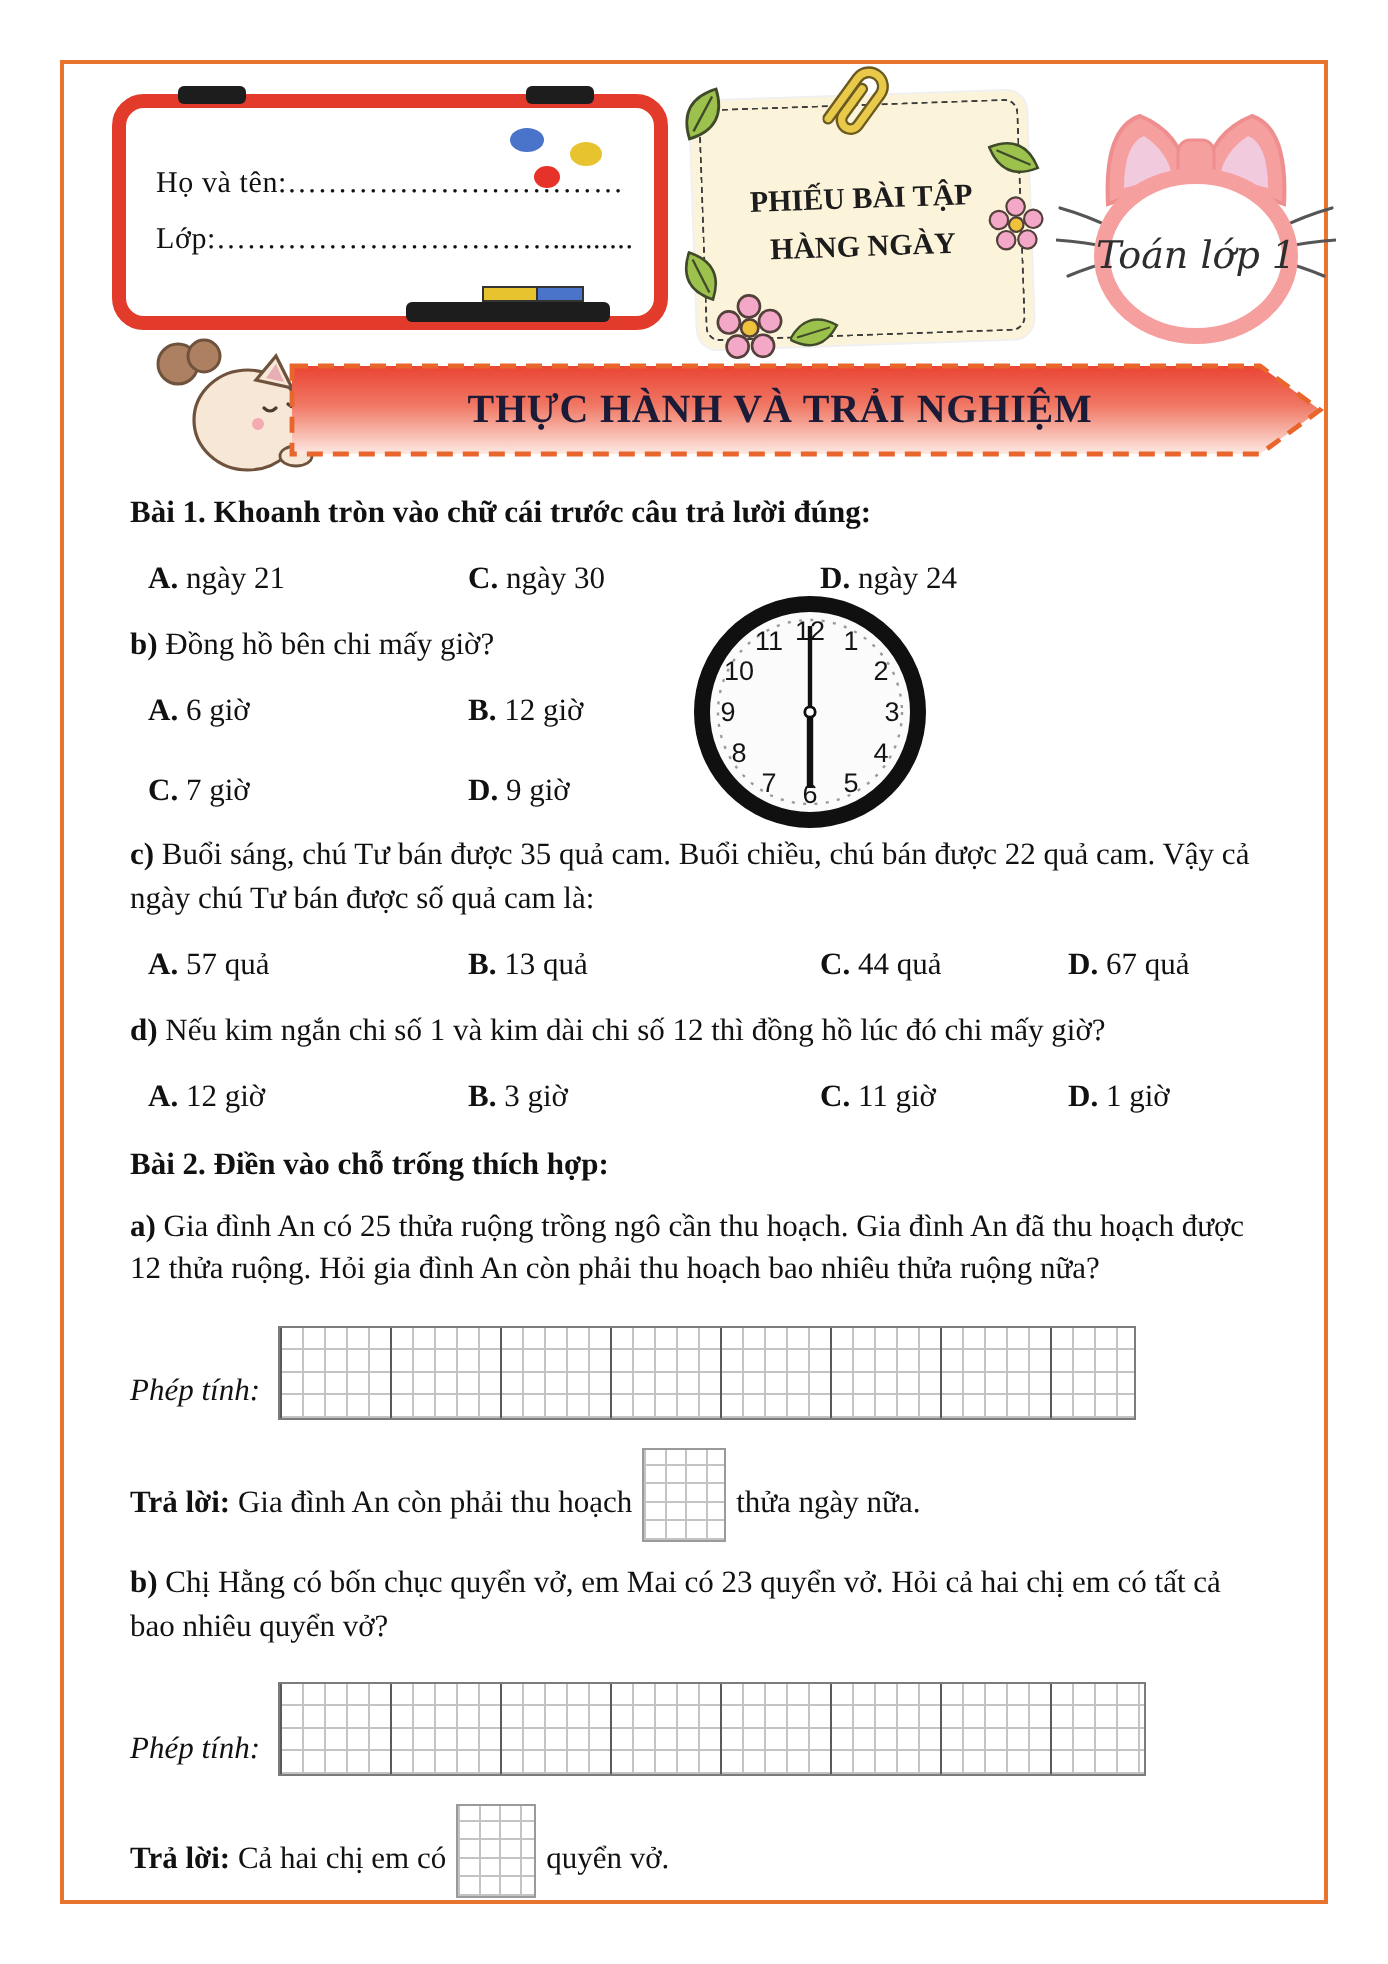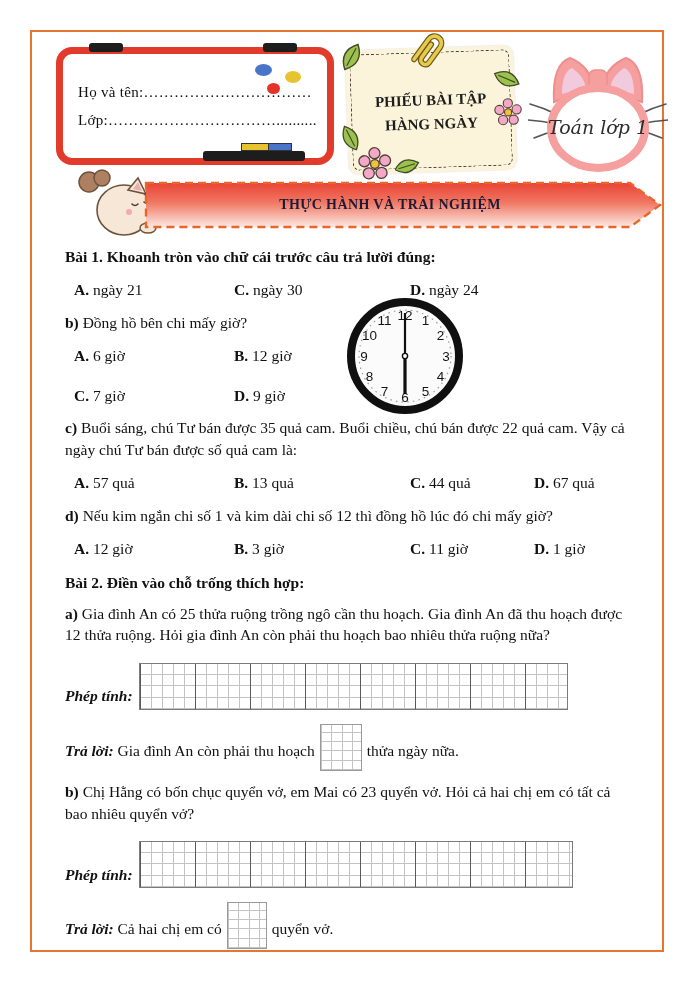--- a/index.html
+++ b/index.html
@@ -34,42 +34,42 @@
   .deco{position:absolute;}
 
   .badge{position:relative;width:140px;height:128px;flex:none;}
   .badge svg{position:absolute;left:0;top:0;}
 
   
   .banner-row{position:absolute;left:0;top:136px;width:100%;height:66px;}
   .cat{position:absolute;left:40px;top:0;}
   .banner{position:absolute;left:112px;top:13px;width:520px;height:48px;}
   .banner .label{position:absolute;left:0;top:0;width:492px;height:100%;display:flex;
-                 align-items:center;justify-content:center;font-weight:bold;font-size:14px;
+                 align-items:center;justify-content:center;font-weight:bold;font-size:20px;
                  letter-spacing:.4px;color:#1b1b38;}
 
   
   .content{position:absolute;left:33px;right:31px;top:204px;font-size:15.5px;line-height:1.4;}
   .ex-title{font-weight:bold;margin:10px 0 4px;}
   p.q{margin:9px 0;}
   b.ql{font-weight:bold;}
   .opts{display:grid;grid-template-columns:160px 176px 124px 1fr;padding-left:9px;margin:11px 0 12px;}
   .opts-2{display:grid;grid-template-columns:160px 150px;row-gap:18px;padding-left:9px;margin:11px 0 12px;width:320px;}
   .b-block{position:relative;min-height:96px;}
   .clock-wrap{position:absolute;left:281px;top:-15px;width:118px;height:118px;}
 
   .calc-row{display:flex;align-items:flex-end;margin:17px 63px 12px 0;}
-  .calc-label{flex:none;width:74px;font-style:italic;font-weight:bold;padding-bottom:3px;}
+  .calc-label{flex:none;width:74px;font-style:italic;font-weight:normal;padding-bottom:3px;}
   .grid-big{flex:1;height:47px;box-sizing:border-box;border:1.6px solid #7b7b7b;background-color:#fff;
     background-image:
       repeating-linear-gradient(90deg,#5a5a5a 0 1.2px,transparent 1.2px 55px),
       repeating-linear-gradient(0deg,#c3c3c3 0 1px,transparent 1px 11.3px),
       repeating-linear-gradient(90deg,#c3c3c3 0 1px,transparent 1px 11px);}
   .answer{margin:14px 0 10px;}
-  .answer .al{font-style:italic;font-weight:bold;}
+  .answer .al{font-weight:bold;}
   .grid-small{display:inline-block;width:42px;height:47px;box-sizing:border-box;vertical-align:-15px;
     margin:0 5px;border:1.2px solid #9a9a9a;background-color:#fff;
     background-image:
       repeating-linear-gradient(0deg,#c3c3c3 0 1px,transparent 1px 9.3px),
       repeating-linear-gradient(90deg,#c3c3c3 0 1px,transparent 1px 10.3px);}
 </style>
 </head>
 <body>
 
 <div class="page">

